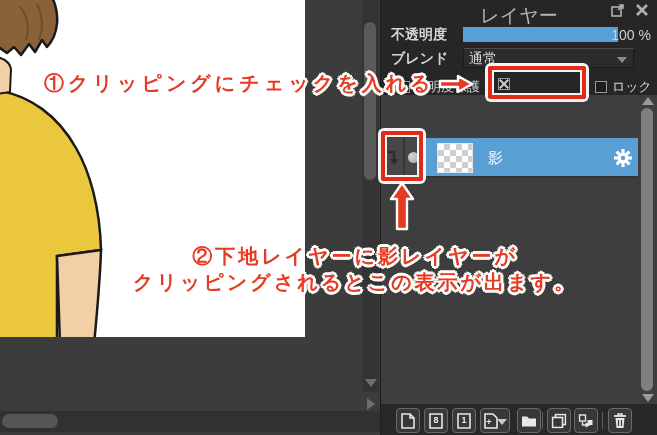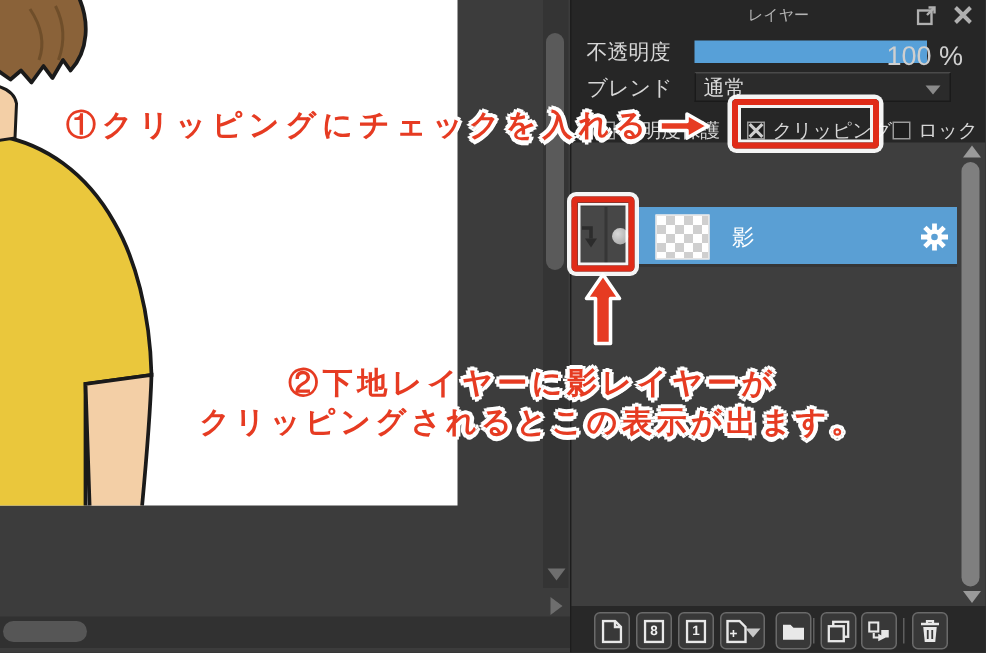--- a/index.html
+++ b/index.html
@@ -16,26 +16,26 @@
   .v-thumb { position:absolute; left:2px; top:22px; width:12px; height:158px; background:#5a5a5a; border-radius:6px; }
   .sb-arrow { position:absolute; width:0; height:0; }
   .arr-down { border-left:6px solid transparent; border-right:6px solid transparent; border-top:8px solid #6e6e6e; }
   .arr-right { border-top:6px solid transparent; border-bottom:6px solid transparent; border-left:8px solid #6e6e6e; }
   .arr-up { border-left:6px solid transparent; border-right:6px solid transparent; border-bottom:8px solid #9a9a9a; }
   .h-scroll { position:absolute; left:0; top:411px; width:380px; height:21px; background:#313131; }
   .h-thumb { position:absolute; left:2px; top:3px; width:56px; height:14px; background:#565656; border-radius:7px; }
 
   
   .panel { position:absolute; left:380px; top:0; width:277px; height:435px; background:#262626; border-left:1px solid #1d1d1d; }
-  .panel-title { position:absolute; left:0; top:3px; width:100%; text-align:center; color:#b4b4b4; font-size:10px; }
+  .panel-title { position:absolute; left:0; top:3px; width:100%; text-align:center; color:#b4b4b4; font-size:19px; }
   .win-icon { position:absolute; top:3px; width:14px; height:14px; }
-  .plabel { position:absolute; color:#d6d6d6; font-size:14px; left:10px; }
+  .plabel { position:absolute; color:#d6d6d6; font-size:14px; left:10px;font-weight:bold; }
   .slider-track { position:absolute; left:82px; top:27px; width:155px; height:15px; background:#1c1c1c; }
   .slider-fill { height:100%; background:#57a0d8; }
-  .opacity-val { position:absolute; right:6px; top:27px; width:60px; color:#cfcfcf; font-size:18px; }
+  .opacity-val { position:absolute; right:6px; top:27px; width:60px; text-align:right; color:#cfcfcf; font-size:14px; }
   .blend-select { position:absolute; left:82px; top:48px; width:171px; height:20px; background:#2b2b2b; border:1px solid #1a1a1a; border-top-color:#4a4a4a; color:#d8d8d8; font-size:14px; line-height:18px; padding-left:5px; }
   .caret { position:absolute; right:6px; top:8px; width:0; height:0; border-left:5px solid transparent; border-right:5px solid transparent; border-top:6px solid #8a8a8a; }
 
   .cb-row { position:absolute; top:72px; left:0; width:100%; height:26px; }
   .cb { position:absolute; display:flex; align-items:center; }
   .cb-box { width:12px; height:12px; border:1px solid #9a9a9a; background:#1e1e1e; position:relative; margin-right:5px; flex:0 0 auto; }
   .cb-box.checked::before, .cb-box.checked::after { content:""; position:absolute; left:-1px; top:4px; width:12px; height:2px; background:#cfcfcf; }
   .cb-box.checked::before { transform:rotate(45deg); }
   .cb-box.checked::after { transform:rotate(-45deg); }
   .cb-label { color:#d6d6d6; font-size:13px; white-space:nowrap; }
@@ -125,21 +125,20 @@
       <span class="caret"></span>
     </div>
 
     <div class="cb-row">
       <div class="cb" style="left:17px; top:6px;">
         <span class="cb-box"></span>
         <span class="cb-label">透明度保護</span>
       </div>
       <div class="cb" style="left:117px; top:6px;">
         <span class="cb-box checked"></span>
-        <span class="cb-label">クリッピング</span>
       </div>
       <div class="cb" style="left:214px; top:6px;">
         <span class="cb-box"></span>
         <span class="cb-label">ロック</span>
       </div>
     </div>
 
     <div class="layer-list">
 
 

